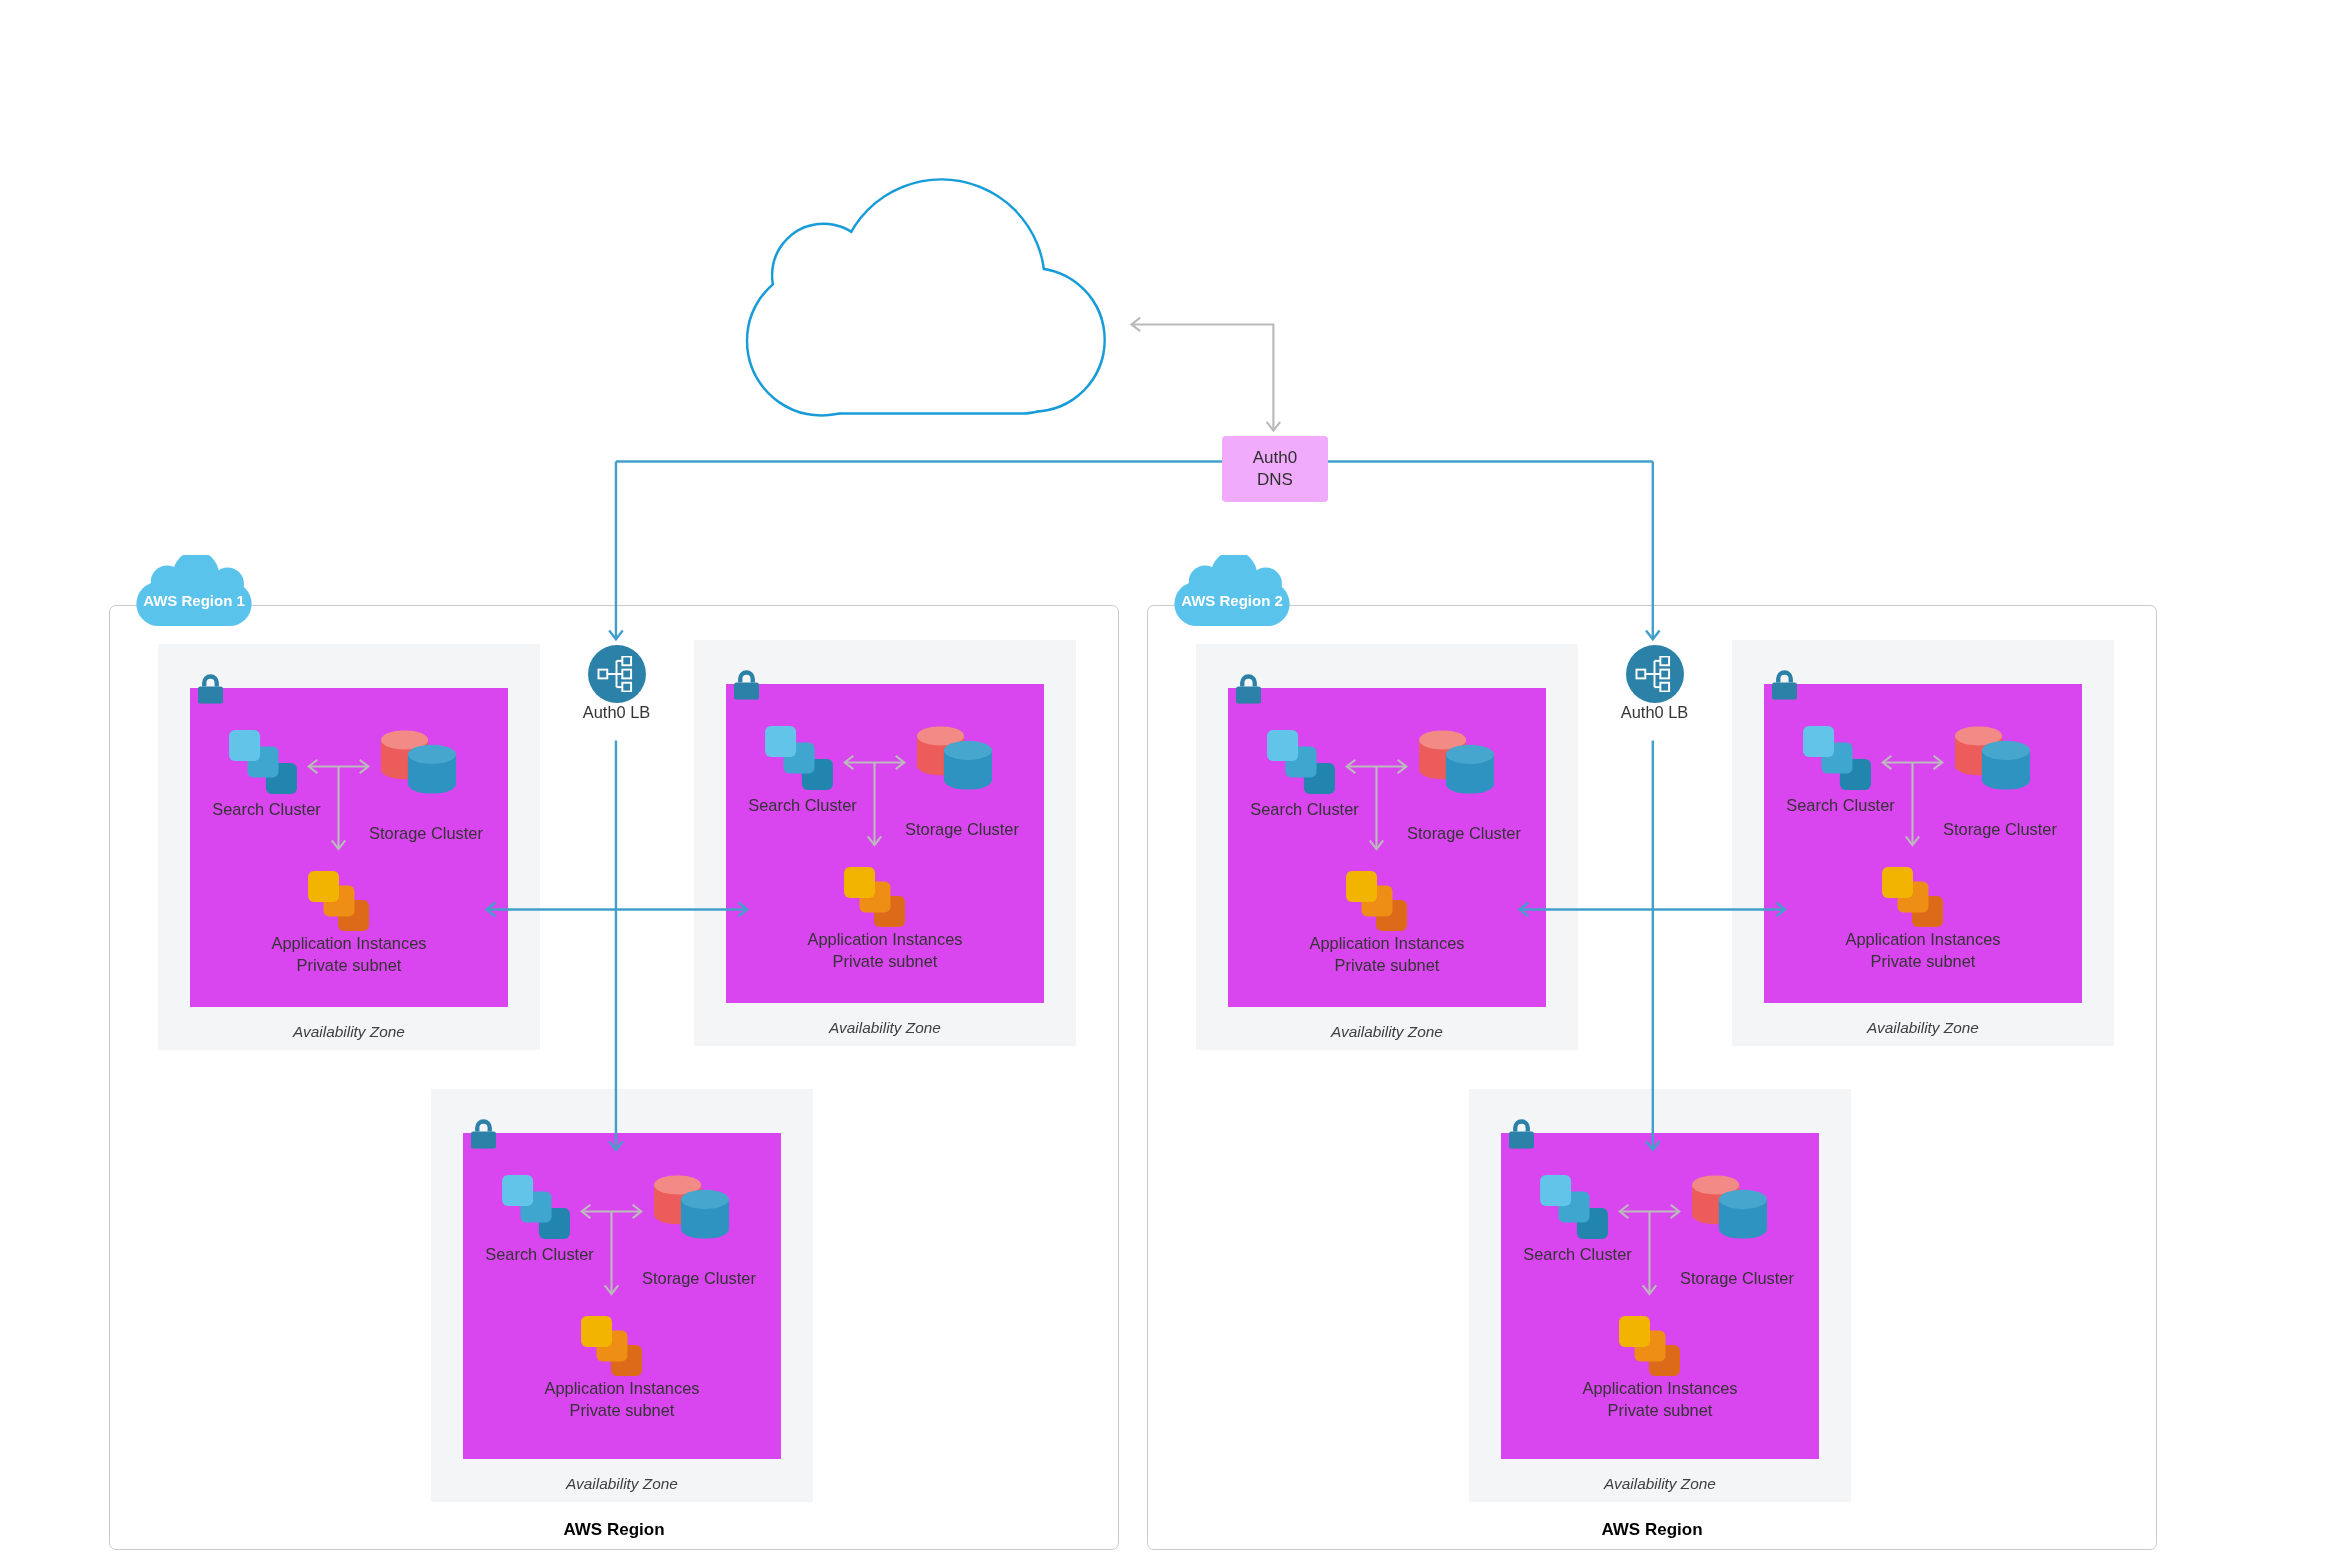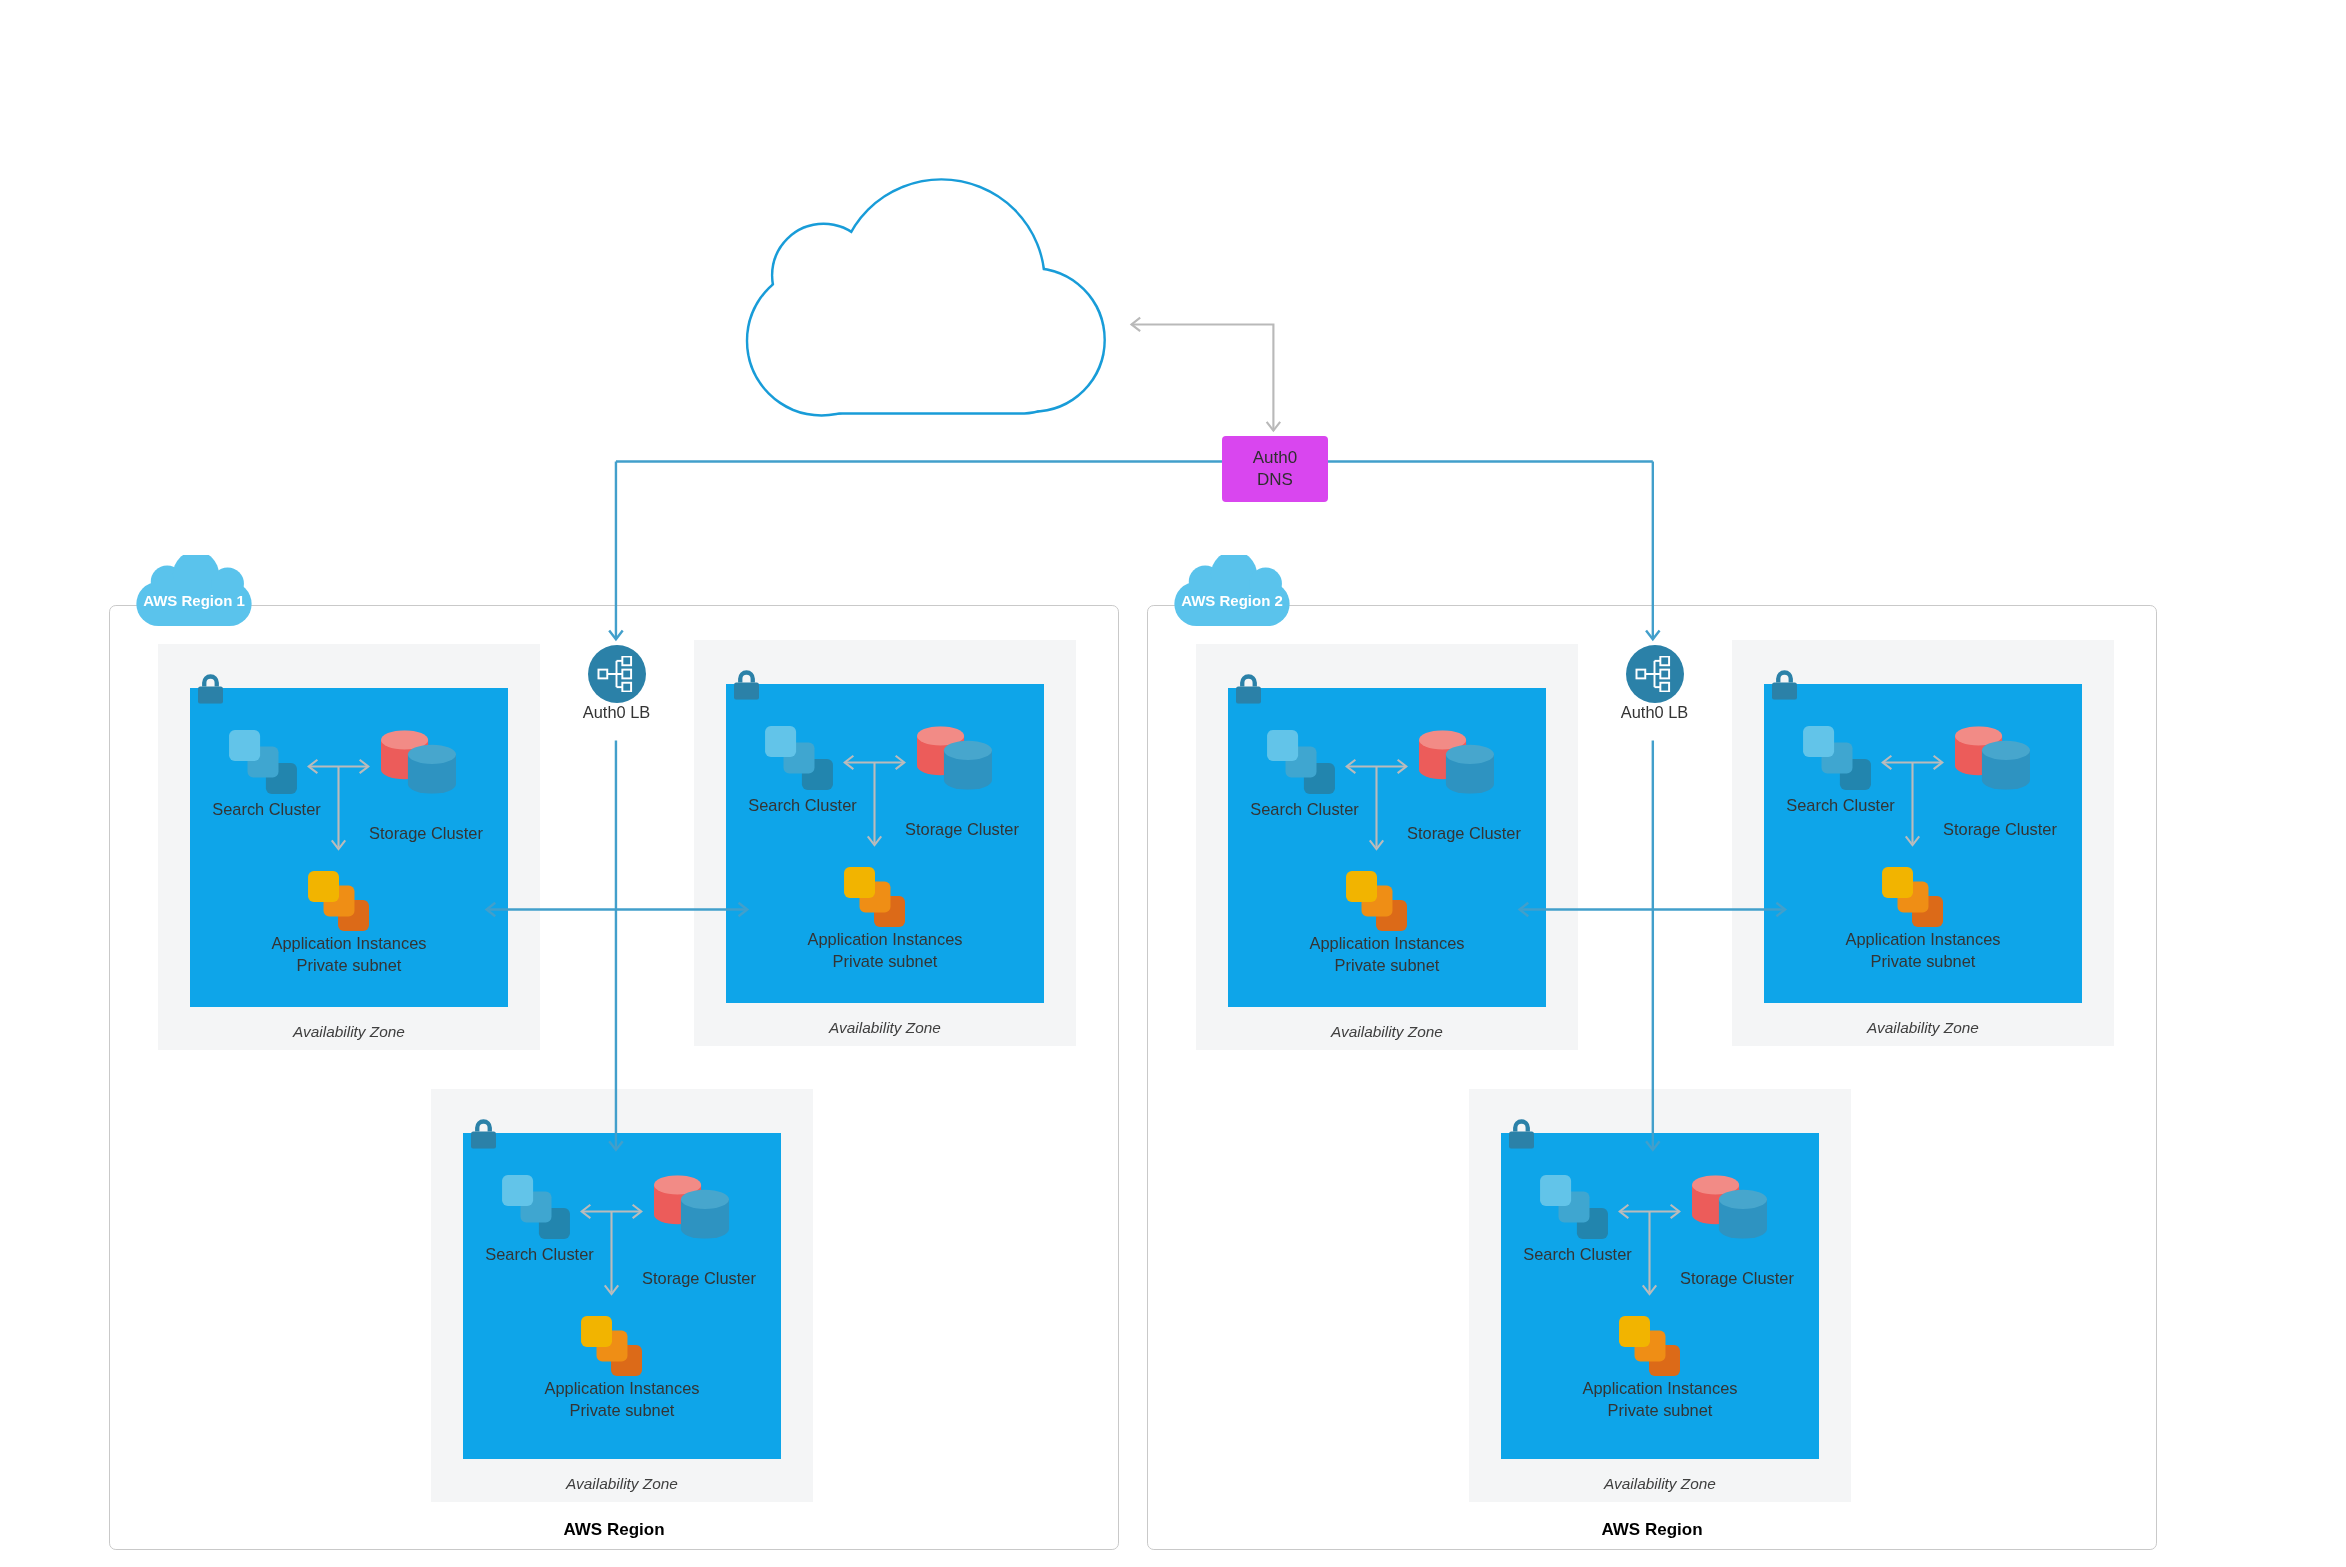--- a/index.html
+++ b/index.html
@@ -1,20 +1,20 @@
 <!DOCTYPE html>
 <html><head>
 <meta charset="utf-8">
 <style>
   html,body{margin:0;padding:0;background:#fff;}
   #canvas{position:relative;width:2346px;height:1567px;background:#fff;overflow:hidden;
           font-family:"Liberation Sans",sans-serif;color:#343434;}
   .region{position:absolute;border:1.4px solid #c9c9c9;border-radius:6.8px;background:#fff;}
   .az{position:absolute;background:#f4f5f6;}
-  .az-inner{position:absolute;left:32px;top:44px;right:32px;bottom:43px;background:#0ea5e9;}
+  .az-inner{position:absolute;left:32px;top:44px;right:32px;bottom:43px;background:#d946ef;}
   .az-label{position:absolute;left:0;right:0;bottom:8.7px;text-align:center;
             font-size:15.4px;color:#404040;font-style:italic;}
   .lbl{position:absolute;font-size:16.4px;color:#343434;text-align:center;line-height:19.3px;}
   .search-label{left:0;top:112px;width:153px;}
   .storage-label{left:153px;top:112px;width:166px;margin-top:24px;}
   .app-label{left:0;right:0;top:244px;line-height:22px;}
   .ic{position:absolute;display:block;}
   .ic.lock{left:7.7px;top:-16.4px;width:25px;height:32px;}
   .ic.search{left:39px;top:42px;width:68px;height:64px;}
   .ic.storage{left:191px;top:42px;width:75px;height:64px;}
@@ -24,21 +24,21 @@
                  font-weight:bold;font-size:17px;color:#000000;}
   .lb-node{position:absolute;left:439px;top:39px;width:135px;text-align:center;}
   .lb-circle{width:58px;height:58px;border-radius:50%;background:#2b81a8;margin:0 auto;
              display:flex;align-items:center;justify-content:center;}
   .lb-label{margin-top:0;font-size:16.4px;color:#343434;}
   .region-cloud{position:absolute;left:24px;top:-51px;width:120px;height:73px;}
   .region-cloud svg{position:absolute;left:0;top:0;width:100%;height:100%;}
   .region-cloud span{position:absolute;left:0;right:0;top:37px;text-align:center;
                      color:#ffffff;font-weight:bold;font-size:15px;}
   #connectors{position:absolute;left:0;top:0;width:2346px;height:1567px;z-index:5;pointer-events:none;}
-  .dns-box{position:absolute;left:1222px;top:436px;width:106px;height:66px;background:#d946ef;
+  .dns-box{position:absolute;left:1222px;top:436px;width:106px;height:66px;background:#f0abfc;
            border-radius:3.9px;z-index:6;display:flex;flex-direction:column;align-items:center;
            justify-content:center;font-size:17px;line-height:22px;color:#2f2f2f;}
 </style>
 </head>
 <body>
 
 <div id="canvas">
 
   <div class="region" style="left:109px;top:605px;width:1008px;height:943px">
 

